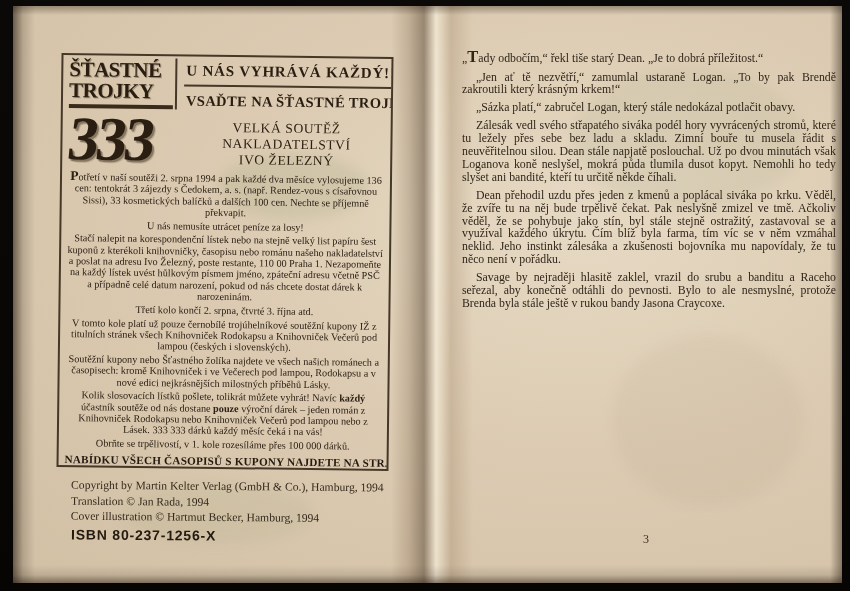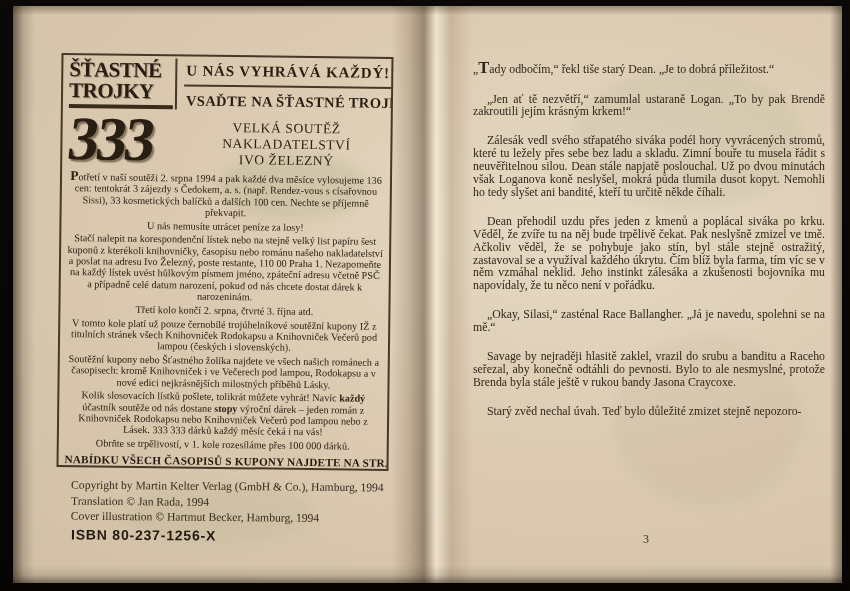--- a/index.html
+++ b/index.html
@@ -45,21 +45,21 @@
   #ad-footer{font-weight:bold;font-size:11.2px;text-align:center;margin-top:5px;
     letter-spacing:0.2px;color:#241a10;white-space:nowrap;}
   
   #copyright{position:absolute;left:58px;top:473px;font-size:11.6px;line-height:15.6px;
     color:#342a1d;transform:rotate(0.5deg);}
   #isbn{position:absolute;left:58px;top:521px;font-family:"Liberation Sans",sans-serif;
     font-weight:bold;font-size:14px;letter-spacing:0.8px;color:#241b10;transform:rotate(0.4deg);}
   
   #body-paras{position:absolute;left:444px;top:38px;width:384px;
     font-size:11.8px;line-height:12.9px;text-align:justify;color:#30261a;}
-  #body-paras p{margin:16px;text-indent:14px;}
+  #body-paras p{margin:5px;text-indent:14px;}
   #body-paras p.first{text-indent:0;}
   #body-paras .lead-t{font-size:16.5px;font-weight:bold;line-height:1;}
   #page-num{position:absolute;left:613px;top:526px;width:40px;text-align:center;
     font-size:12px;color:#3a2f20;}
 </style>
 </head>
 <body>
 
 <div id="stage">
   <div id="spread">
@@ -89,38 +89,37 @@
           <div>IVO ŽELEZNÝ</div>
         </div>
       </div>
       <div id="ad-paras">
           <p><span class="lead">P</span>otřetí v naší soutěži 2. srpna 1994 a pak každé dva měsíce vylosujeme 136 cen: tentokrát 3 zájezdy s Čedokem, a. s. (např. Rendez-vous s císařovnou Sissi), 33 kosmetických balíčků a dalších 100 cen. Nechte se příjemně překvapit.</p>
           <p>U nás nemusíte utrácet peníze za losy!</p>
           <p>Stačí nalepit na korespondenční lístek nebo na stejně velký list papíru šest kuponů z kterékoli knihovničky, časopisu nebo románu našeho nakladatelství a poslat na adresu Ivo Železný, poste restante, 110 00 Praha 1. Nezapomeňte na každý lístek uvést hůlkovým písmem jméno, zpáteční adresu včetně PSČ a případně celé datum narození, pokud od nás chcete dostat dárek k narozeninám.</p>
           <p>Třetí kolo končí 2. srpna, čtvrté 3. října atd.</p>
           <p>V tomto kole platí už pouze černobílé trojúhelníkové soutěžní kupony IŽ z titulních stránek všech Knihovniček Rodokapsu a Knihovniček Večerů pod lampou (českých i slovenských).</p>
           <p>Soutěžní kupony nebo Šťastného žolíka najdete ve všech našich románech a časopisech: kromě Knihovniček i ve Večerech pod lampou, Rodokapsu a v nové edici nejkrásnějších milostných příběhů Lásky.</p>
-          <p>Kolik slosovacích lístků pošlete, tolikrát můžete vyhrát! Navíc <b>každý</b> účastník soutěže od nás dostane <b>stopy</b> výroční dárek – jeden román z Knihovniček Rodokapsu nebo Knihovniček Večerů pod lampou nebo z Lásek. 333 333 dárků každý měsíc čeká i na vás!</p>
+          <p>Kolik slosovacích lístků pošlete, tolikrát můžete vyhrát! Navíc <b>každý</b> účastník soutěže od nás dostane <b>pouze</b> výroční dárek – jeden román z Knihovniček Rodokapsu nebo Knihovniček Večerů pod lampou nebo z Lásek. 333 333 dárků každý měsíc čeká i na vás!</p>
           <p>Obrňte se trpělivostí, v 1. kole rozesíláme přes 100 000 dárků.</p>
         </div>
       <div id="ad-footer">NABÍDKU VŠECH ČASOPISŮ S KUPONY NAJDETE NA STR. 64</div>
     </div>
 
     <div id="copyright">
       <div>Copyright by Martin Kelter Verlag (GmbH &amp; Co.), Hamburg, 1994</div>
       <div>Translation © Jan Rada, 1994</div>
       <div>Cover illustration © Hartmut Becker, Hamburg, 1994</div>
     </div>
     <div id="isbn">ISBN 80-237-1256-X</div>
 
     <div id="body-paras">
         <p class="first">„<span class="lead-t">T</span>ady odbočím,“ řekl tiše starý Dean. „Je to dobrá příležitost.“</p>
-        <p>„Jen ať tě nezvětří,“ zamumlal ustaraně Logan. „To by pak Brendě zakroutili jejím krásným krkem!“</p>
+        <p>„Jen ať tě nezvětří,“ zamumlal ustaraně Logan. „To by pak Brendě zakroutili který krásným krkem!“</p>
+        <p>„Sázka platí,“ zabručel Logan, který stále nedokázal potlačit obavy.</p>
         <p>Zálesák vedl svého střapatého siváka podél hory vyvrácených stromů, které tu ležely přes sebe bez ladu a skladu. Zimní bouře tu musela řádit s neuvěřitelnou silou. Dean stále napjatě poslouchal. Už po dvou minutách však Loganova koně neslyšel, mokrá půda tlumila dusot kopyt. Nemohli ho tedy slyšet ani bandité, kteří tu určitě někde číhali.</p>
         <p>Dean přehodil uzdu přes jeden z kmenů a poplácal siváka po krku. Věděl, že zvíře tu na něj bude trpělivě čekat. Pak neslyšně zmizel ve tmě. Ačkoliv věděl, že se pohybuje jako stín, byl stále stejně ostražitý, zastavoval se a využíval každého úkrytu. Čím blíž byla farma, tím víc se v něm vzmáhal neklid. Jeho instinkt zálesáka a zkušenosti bojovníka mu napovídaly, že tu něco není v pořádku.</p>
-        <p>„Okay, Silasi,“ zasténal Race Ballangher. „Já je navedu, spolehni se na mě.“</p>
         <p>Savage by nejraději hlasitě zaklel, vrazil do srubu a banditu a Raceho seřezal, aby konečně odtáhli do pevnosti. Bylo to ale nesmyslné, protože Brenda byla stále ještě v rukou bandy Jasona Craycoxe.</p>
-        <p>Starý zvěd nechal úvah. Teď bylo důležité zmizet stejně nepozoro-</p>
       </div>
     <div id="page-num">3</div>
 
   </div>
 </div>
 
 </body></html>

